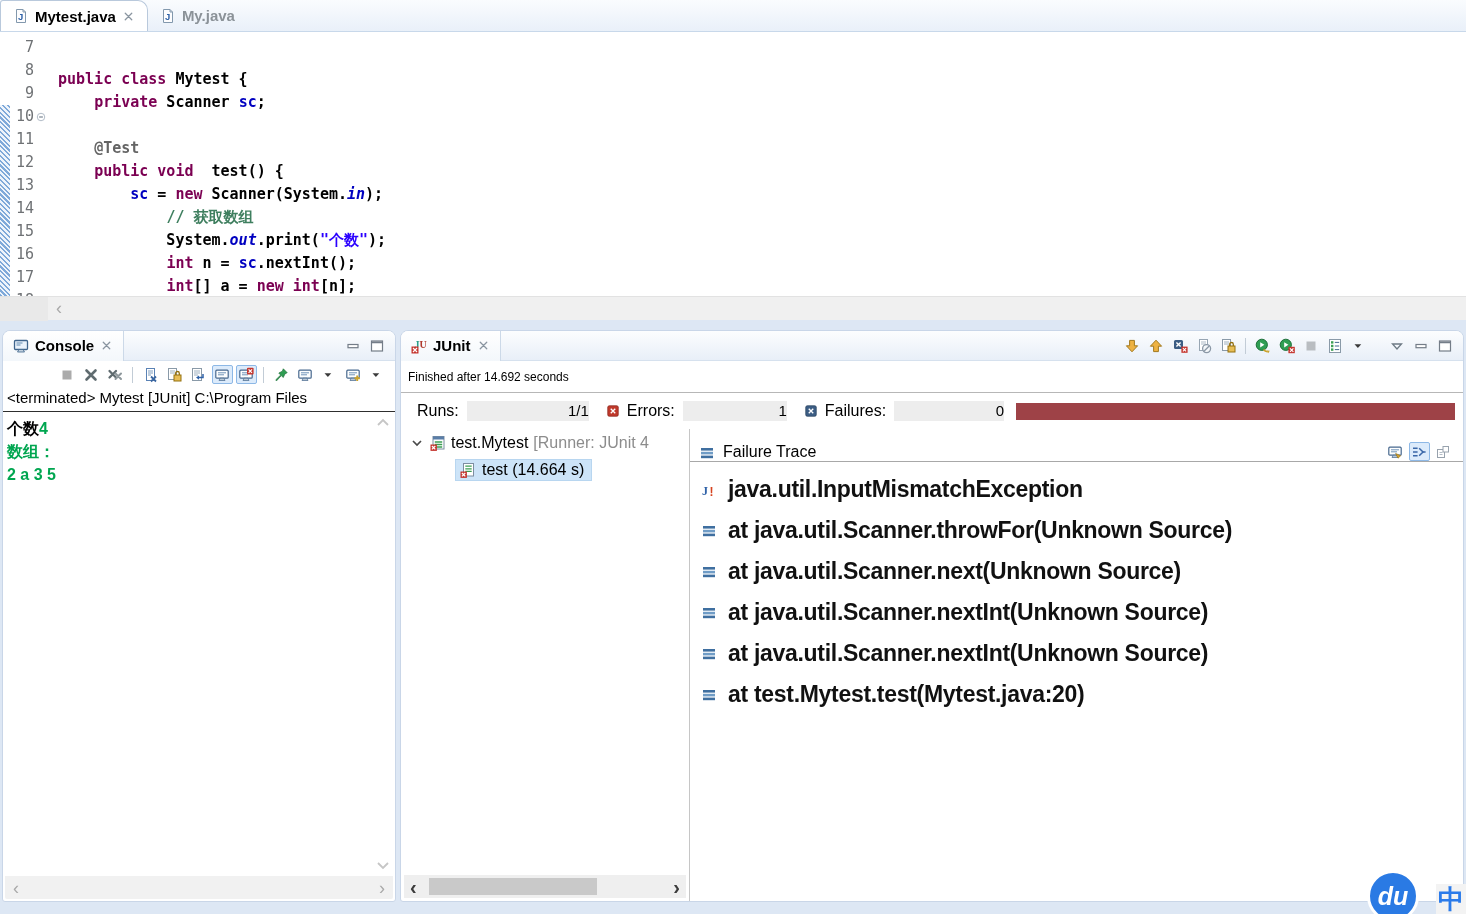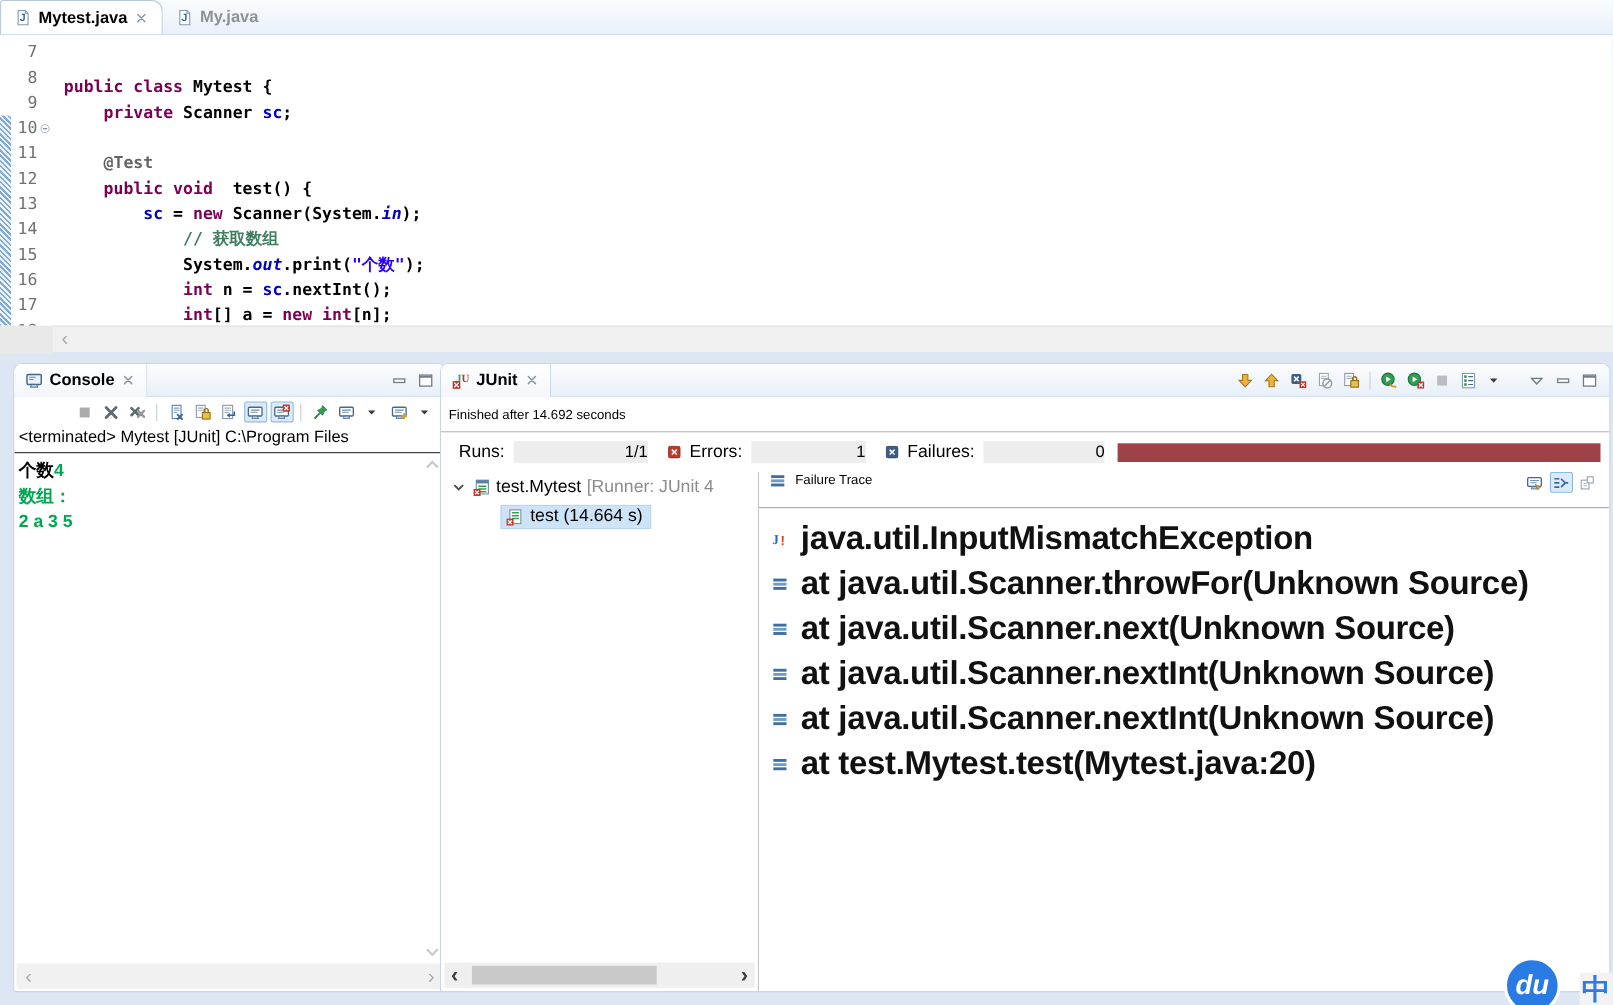--- a/index.html
+++ b/index.html
@@ -39,21 +39,21 @@
   .tk-ann { color:#646464; }
 
   .editor-hscroll { position:absolute; left:0; bottom:0; width:1466px; height:24px;
     background:#f0f0f0; border-top:1px solid #e2e2e2; }
   .editor-hscroll .corner { position:absolute; left:0; top:0; width:48px; height:24px; background:#e9e9e9; }
   .chev { color:#a9a9a9; font-size:18px; line-height:22px; }
 
   
   .panel { position:absolute; top:330px; background:#fff; border:1px solid #c9d6e8;
     border-radius:8px 8px 3px 3px; overflow:hidden; }
-  .console-panel { left:12px;   width:394px;  height:572px; }
+  .console-panel { left:2px;   width:394px;  height:572px; }
   .junit-panel   { left:400px; width:1064px; height:572px; }
 
   .panel-header { height:30px; background:linear-gradient(#fcfdfe,#e8eff8);
     border-bottom:1px solid #d6e1ee; display:flex; align-items:center; }
   .panel-tab { height:30px; display:flex; align-items:center; gap:6px; padding:0 10px;
     background:linear-gradient(#ffffff,#f3f7fb); border-right:1px solid #ccd9e8;
     border-radius:8px 0 0 0; font-weight:bold; font-size:15px; }
   .header-spacer { flex:1; }
   .tbico { width:21px; height:19px; display:inline-flex; align-items:center; justify-content:center;
     margin:0 1.5px; border-radius:2px; }
@@ -91,25 +91,25 @@
   .tree-row.suite { padding-left:8px; gap:5px; }
   .suite-runner { color:#8c8c8c; }
   .tree-sel { margin-left:54px; display:inline-flex; align-items:center; gap:6px;
     background:#cde4f8; border:1px solid #b8d6f0; padding:1px 7px 1px 4px; }
   .tree-hscroll { position:absolute; left:3px; right:3px; bottom:3px; height:23px; background:#efefef;
     display:flex; align-items:center; padding:0 6px; }
   .tree-hscroll .thumb { width:168px; height:17px; background:#c9c9c9; margin-left:12px; }
   .chev-dark { color:#3c3c3c; font-size:20px; font-weight:bold; line-height:20px; }
 
   .junit-trace { flex:1; border-left:1px solid #c6c6c6; display:flex; flex-direction:column; overflow:hidden; }
-  .trace-header { height:33px; flex:none; display:flex; align-items:flex-start; gap:8px;
-    padding:0 8px 0 9px; border-bottom:1px solid #a8a8a8; font-size:12px; }
+  .trace-header { height:33px; flex:none; display:flex; align-items:flex-end; gap:8px;
+    padding:0 8px 0 9px; border-bottom:1px solid #a8a8a8; font-size:16px; }
   .trace-list { padding-top:7px; }
   .trace-row { height:41px; display:flex; align-items:center; gap:11px; padding-left:11px; }
-  .trace-text { font-size:30px; font-weight:bold; color:#111; letter-spacing:-0.3px; white-space:nowrap; }
+  .trace-text { font-size:23px; font-weight:bold; color:#111; letter-spacing:-0.3px; white-space:nowrap; }
 
   
   .ime-du { position:absolute; left:1367px; top:870px; width:52px; height:52px; border-radius:50%;
     background:#2a7ae4; border:3px solid #fff; display:flex; align-items:center; justify-content:center;
     color:#fff; font-weight:bold; font-style:italic; font-size:25px;
     font-family:"Liberation Sans", sans-serif; z-index:10; }
   .ime-zh { position:absolute; left:1436px; top:884px; width:30px; height:30px; z-index:10;
     color:#2b7bea; font-size:26px; font-weight:bold; line-height:30px; text-align:center;
     background:#f3f3f3; }
 

